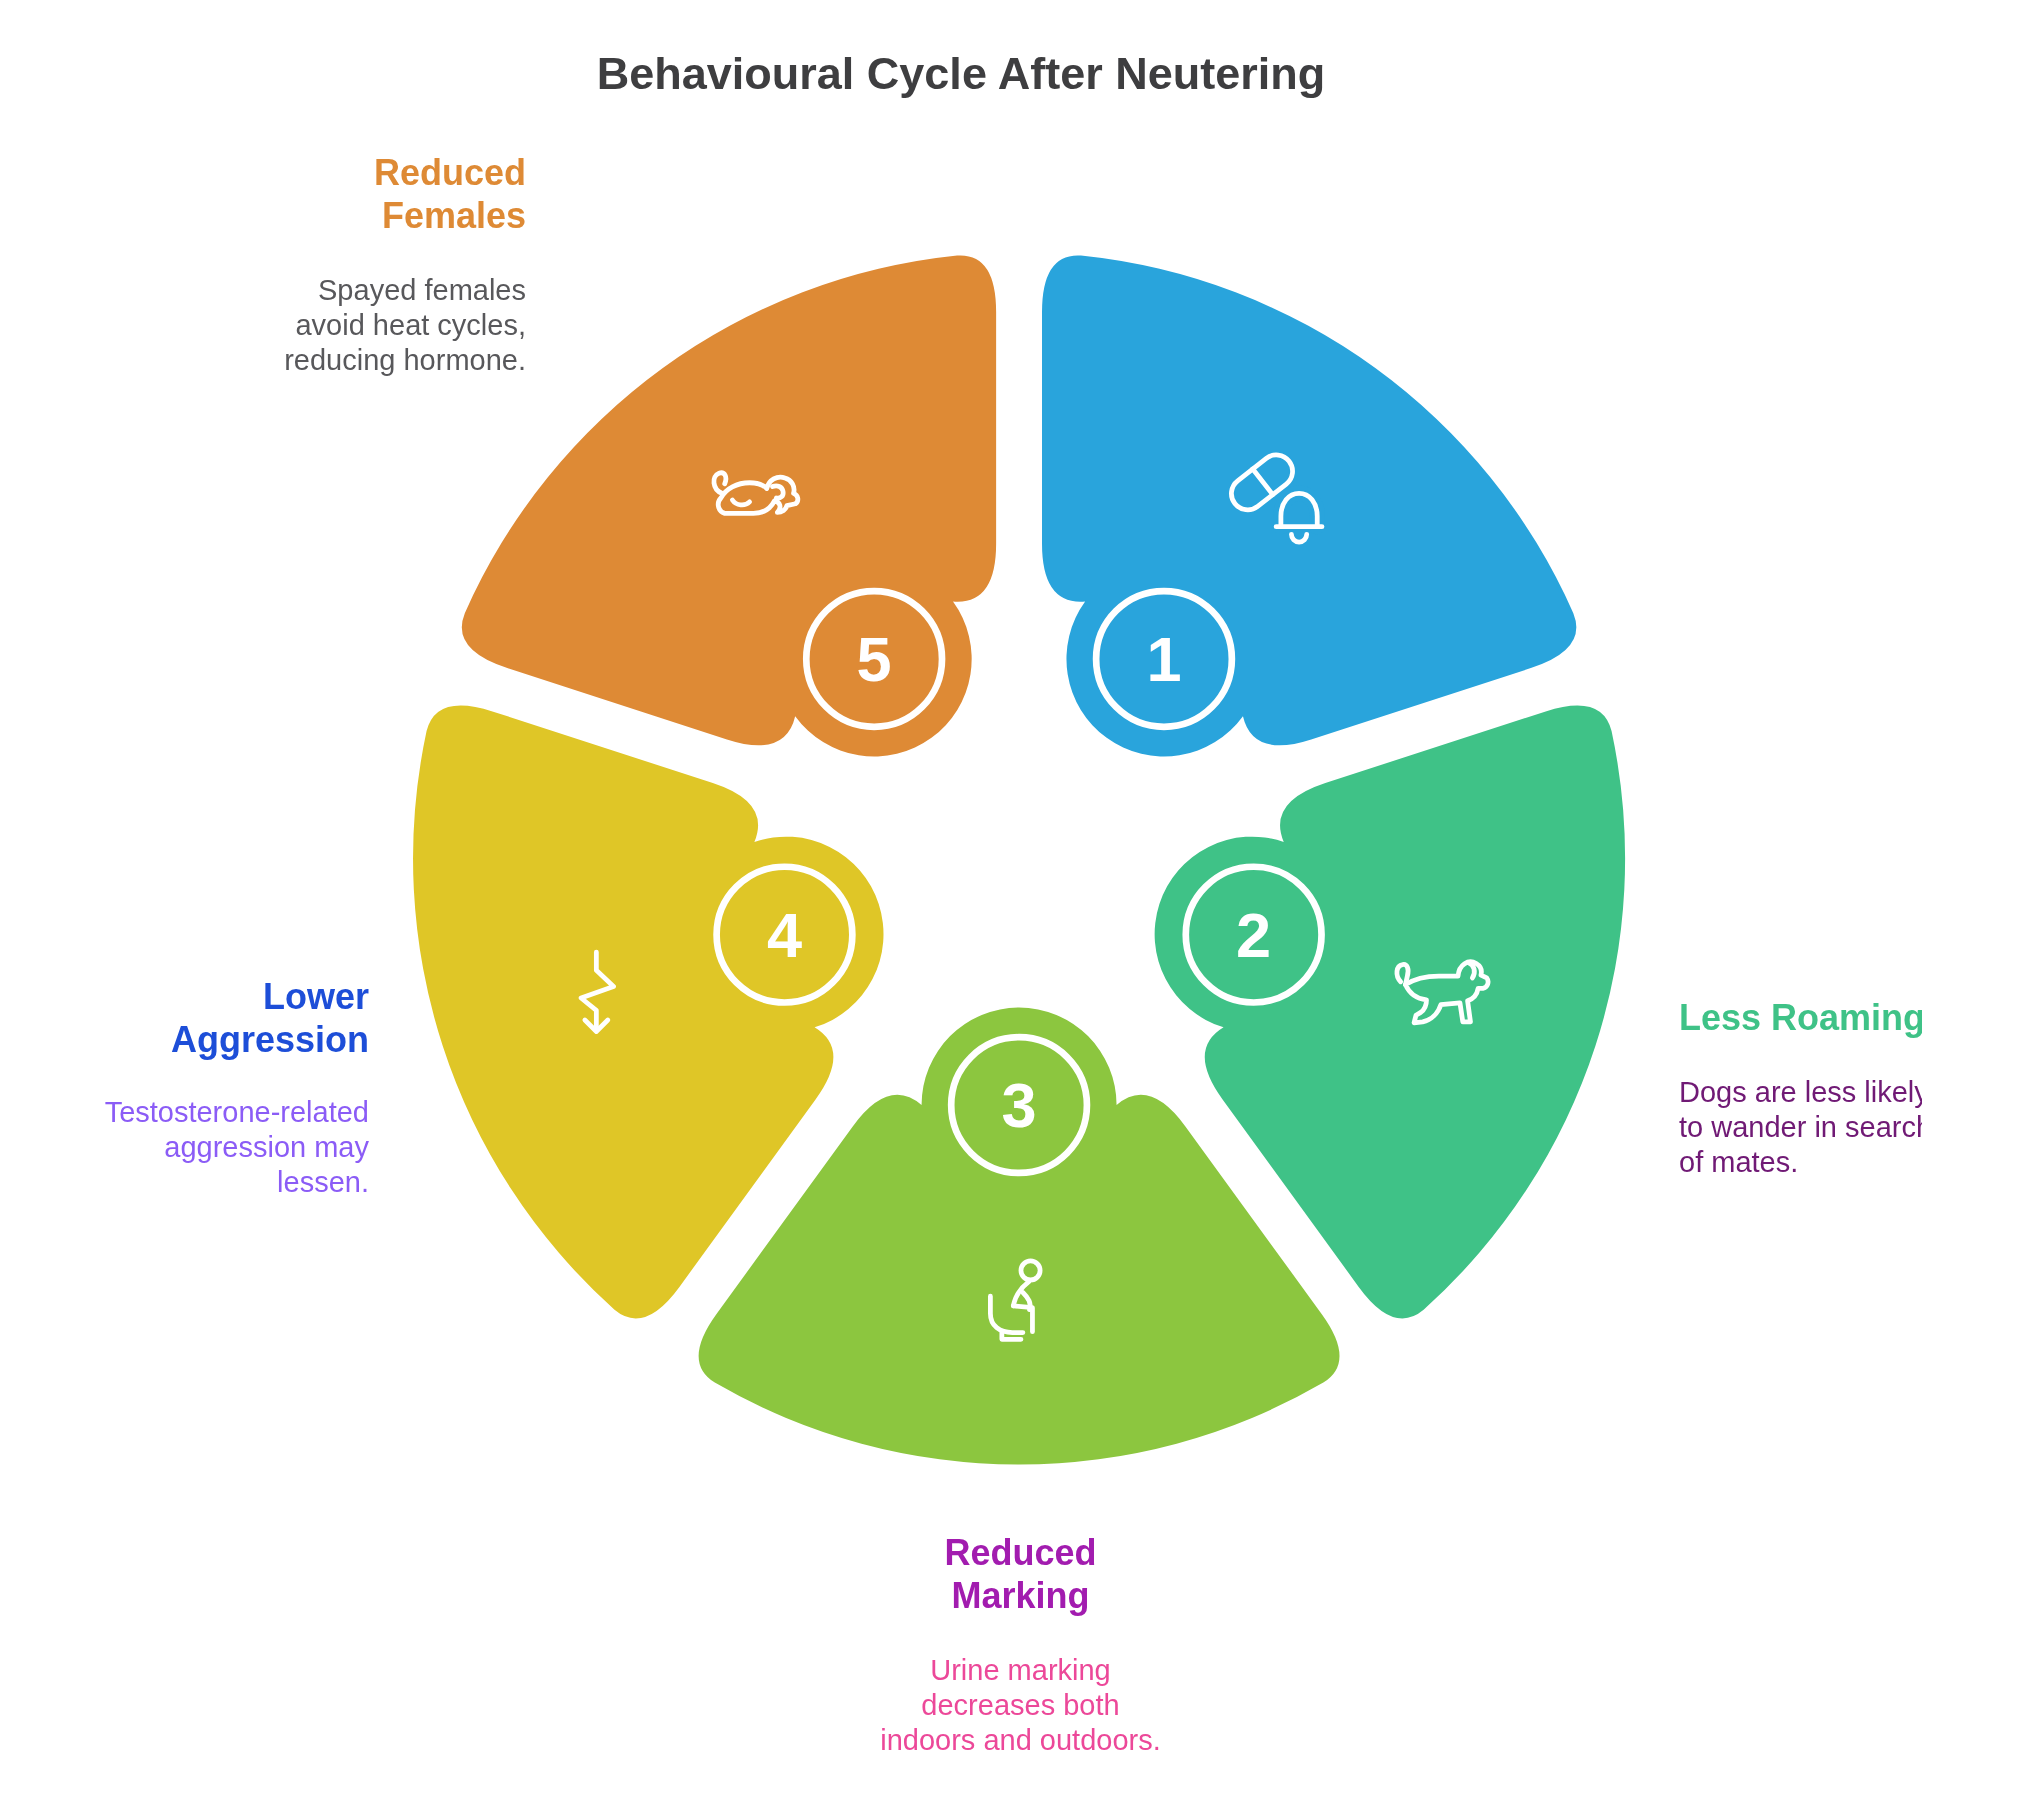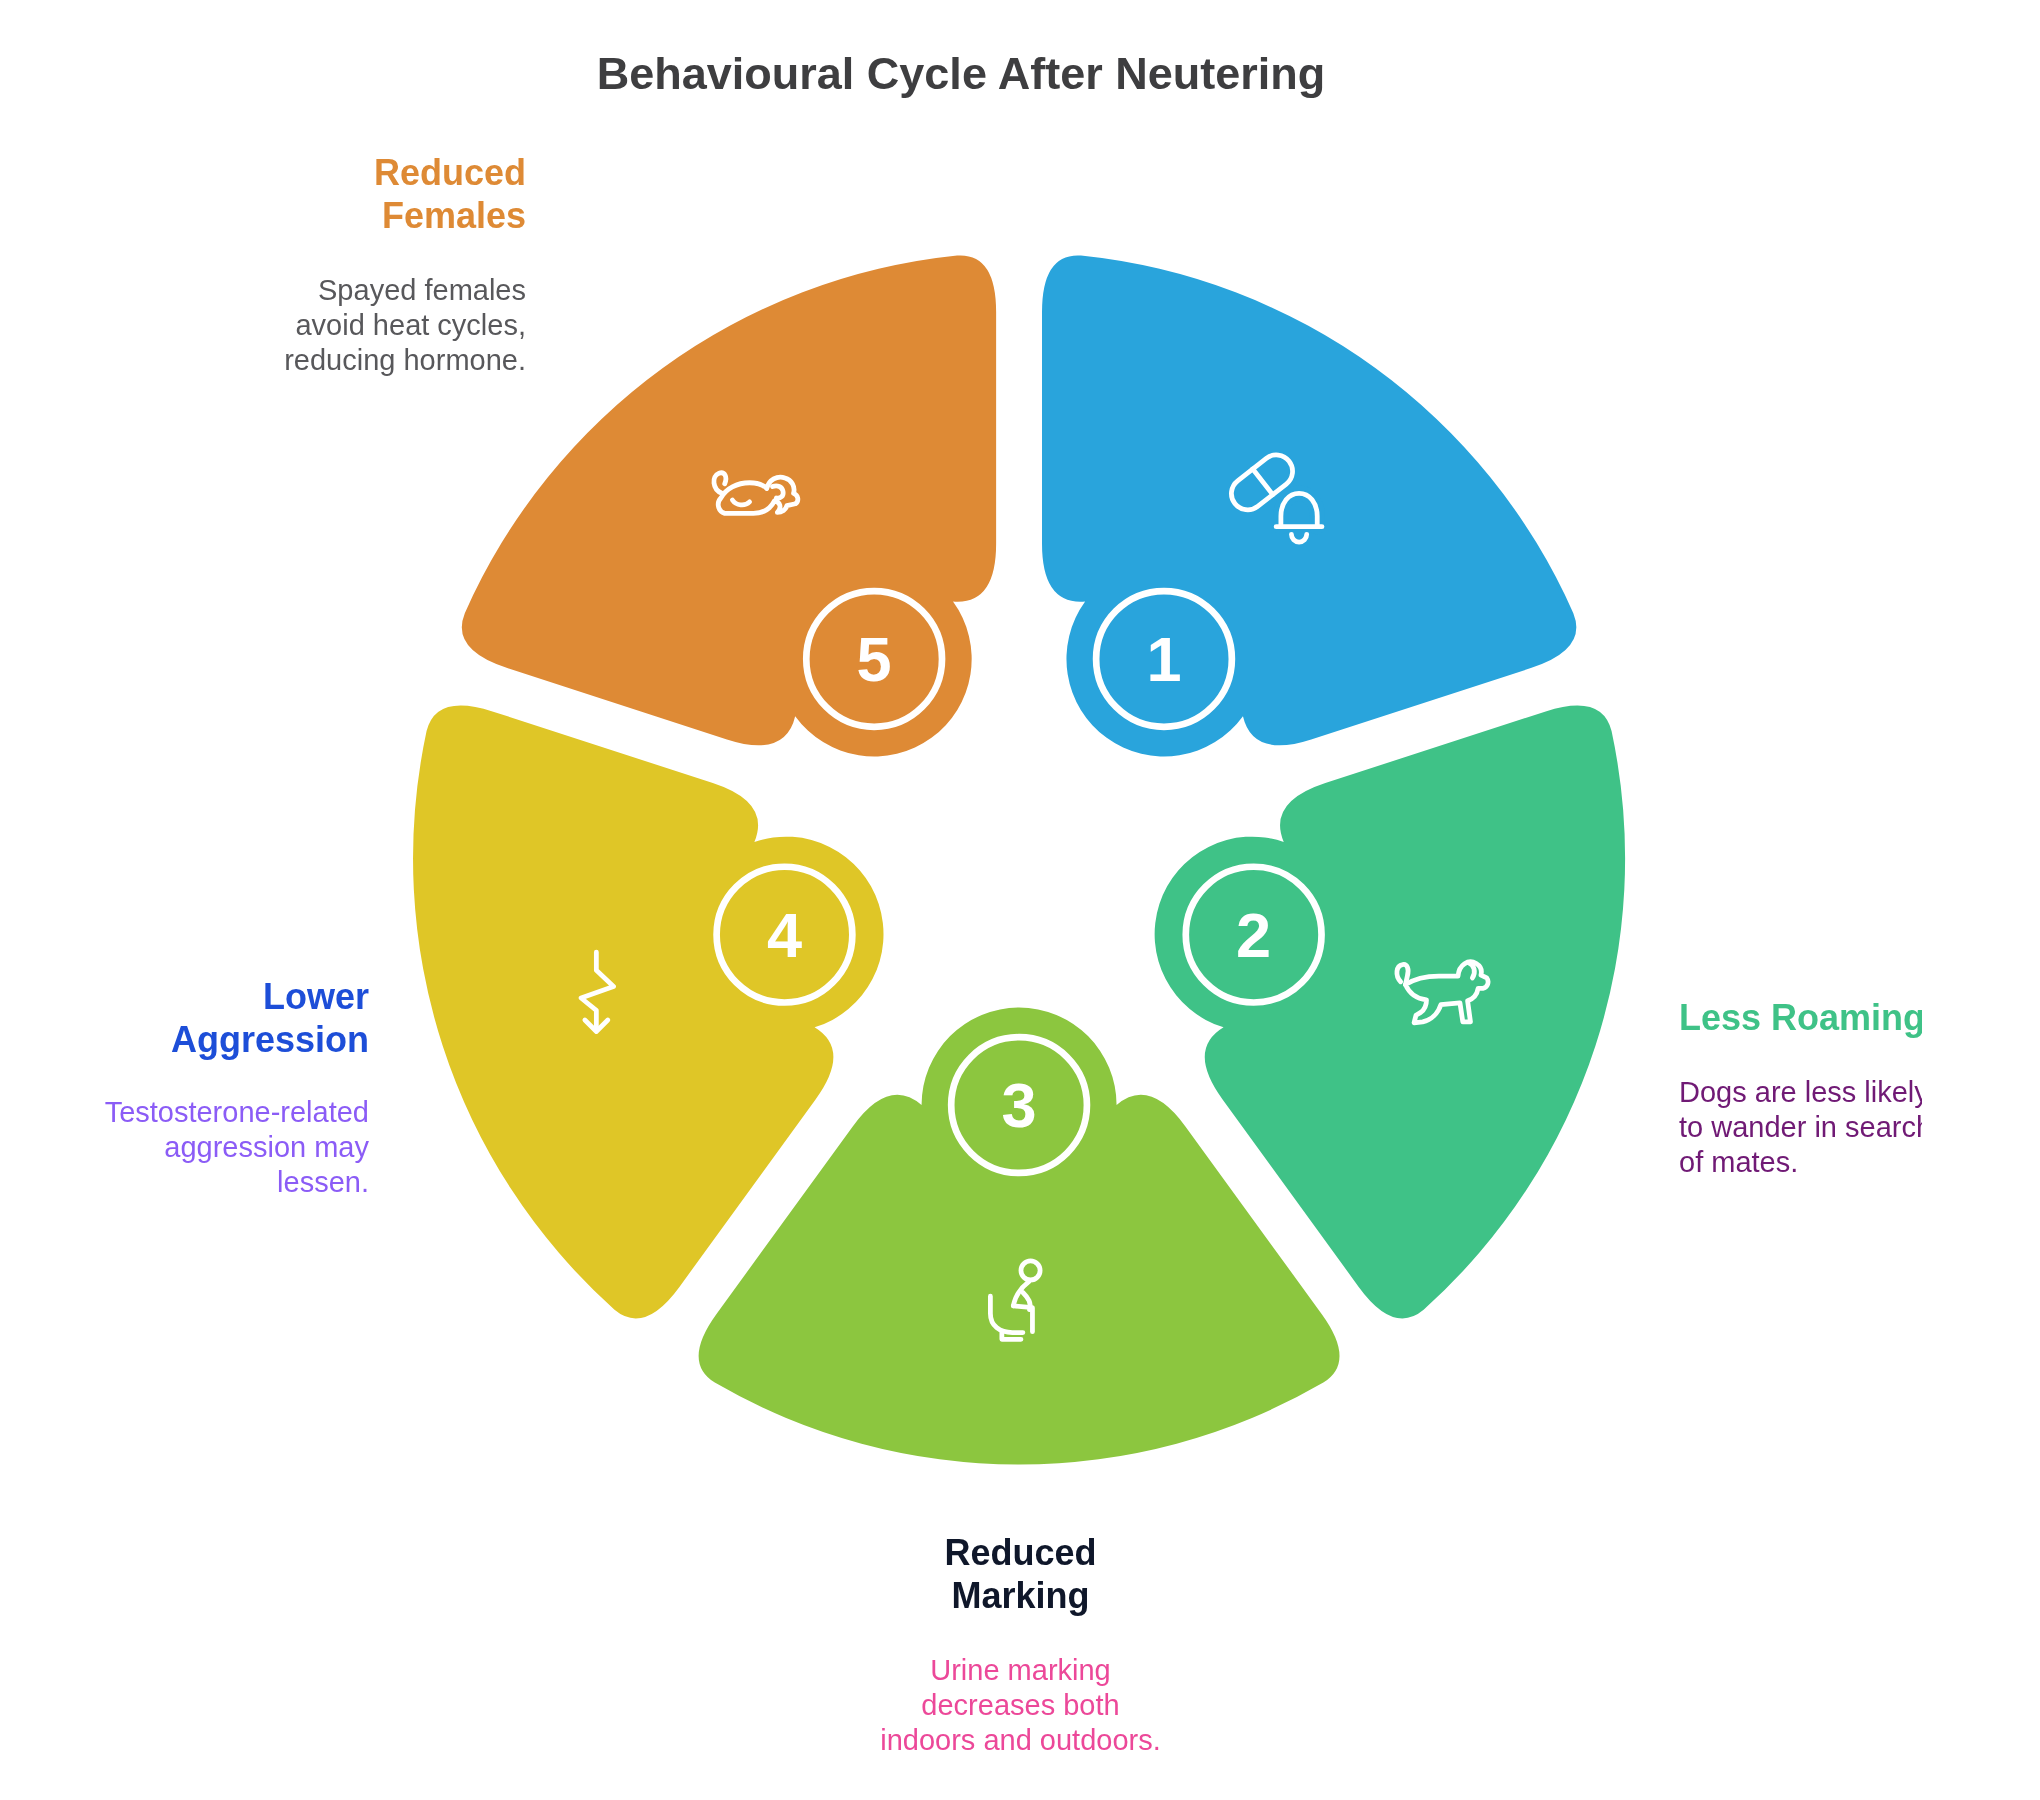--- a/index.html
+++ b/index.html
@@ -104,21 +104,21 @@
       </g>
     </svg>
 
 
   <div class="label label-2">
     <div class="heading" style="color: rgb(63, 194, 135);">Less Roaming</div>
     <div class="body" style="color: #701a75;">Dogs are less likely to wander in search of mates.</div>
   </div>
 
   <div class="label label-3">
-    <div class="heading" style="color: #0f172a;">Reduced Marking</div>
+    <div class="heading" style="color: #a21caf;">Reduced Marking</div>
     <div class="body" style="color: #ec4899;">Urine marking decreases both indoors and outdoors.</div>
   </div>
 
   <div class="label label-4">
     <div class="heading" style="color: #1d4ed8;">Lower Aggression</div>
     <div class="body" style="color: #8b5cf6; margin-top: 34px;">Testosterone-related aggression may lessen.</div>
   </div>
 
   <div class="label label-5">
     <div class="heading" style="color: rgb(222, 138, 53);">Reduced Females</div>

